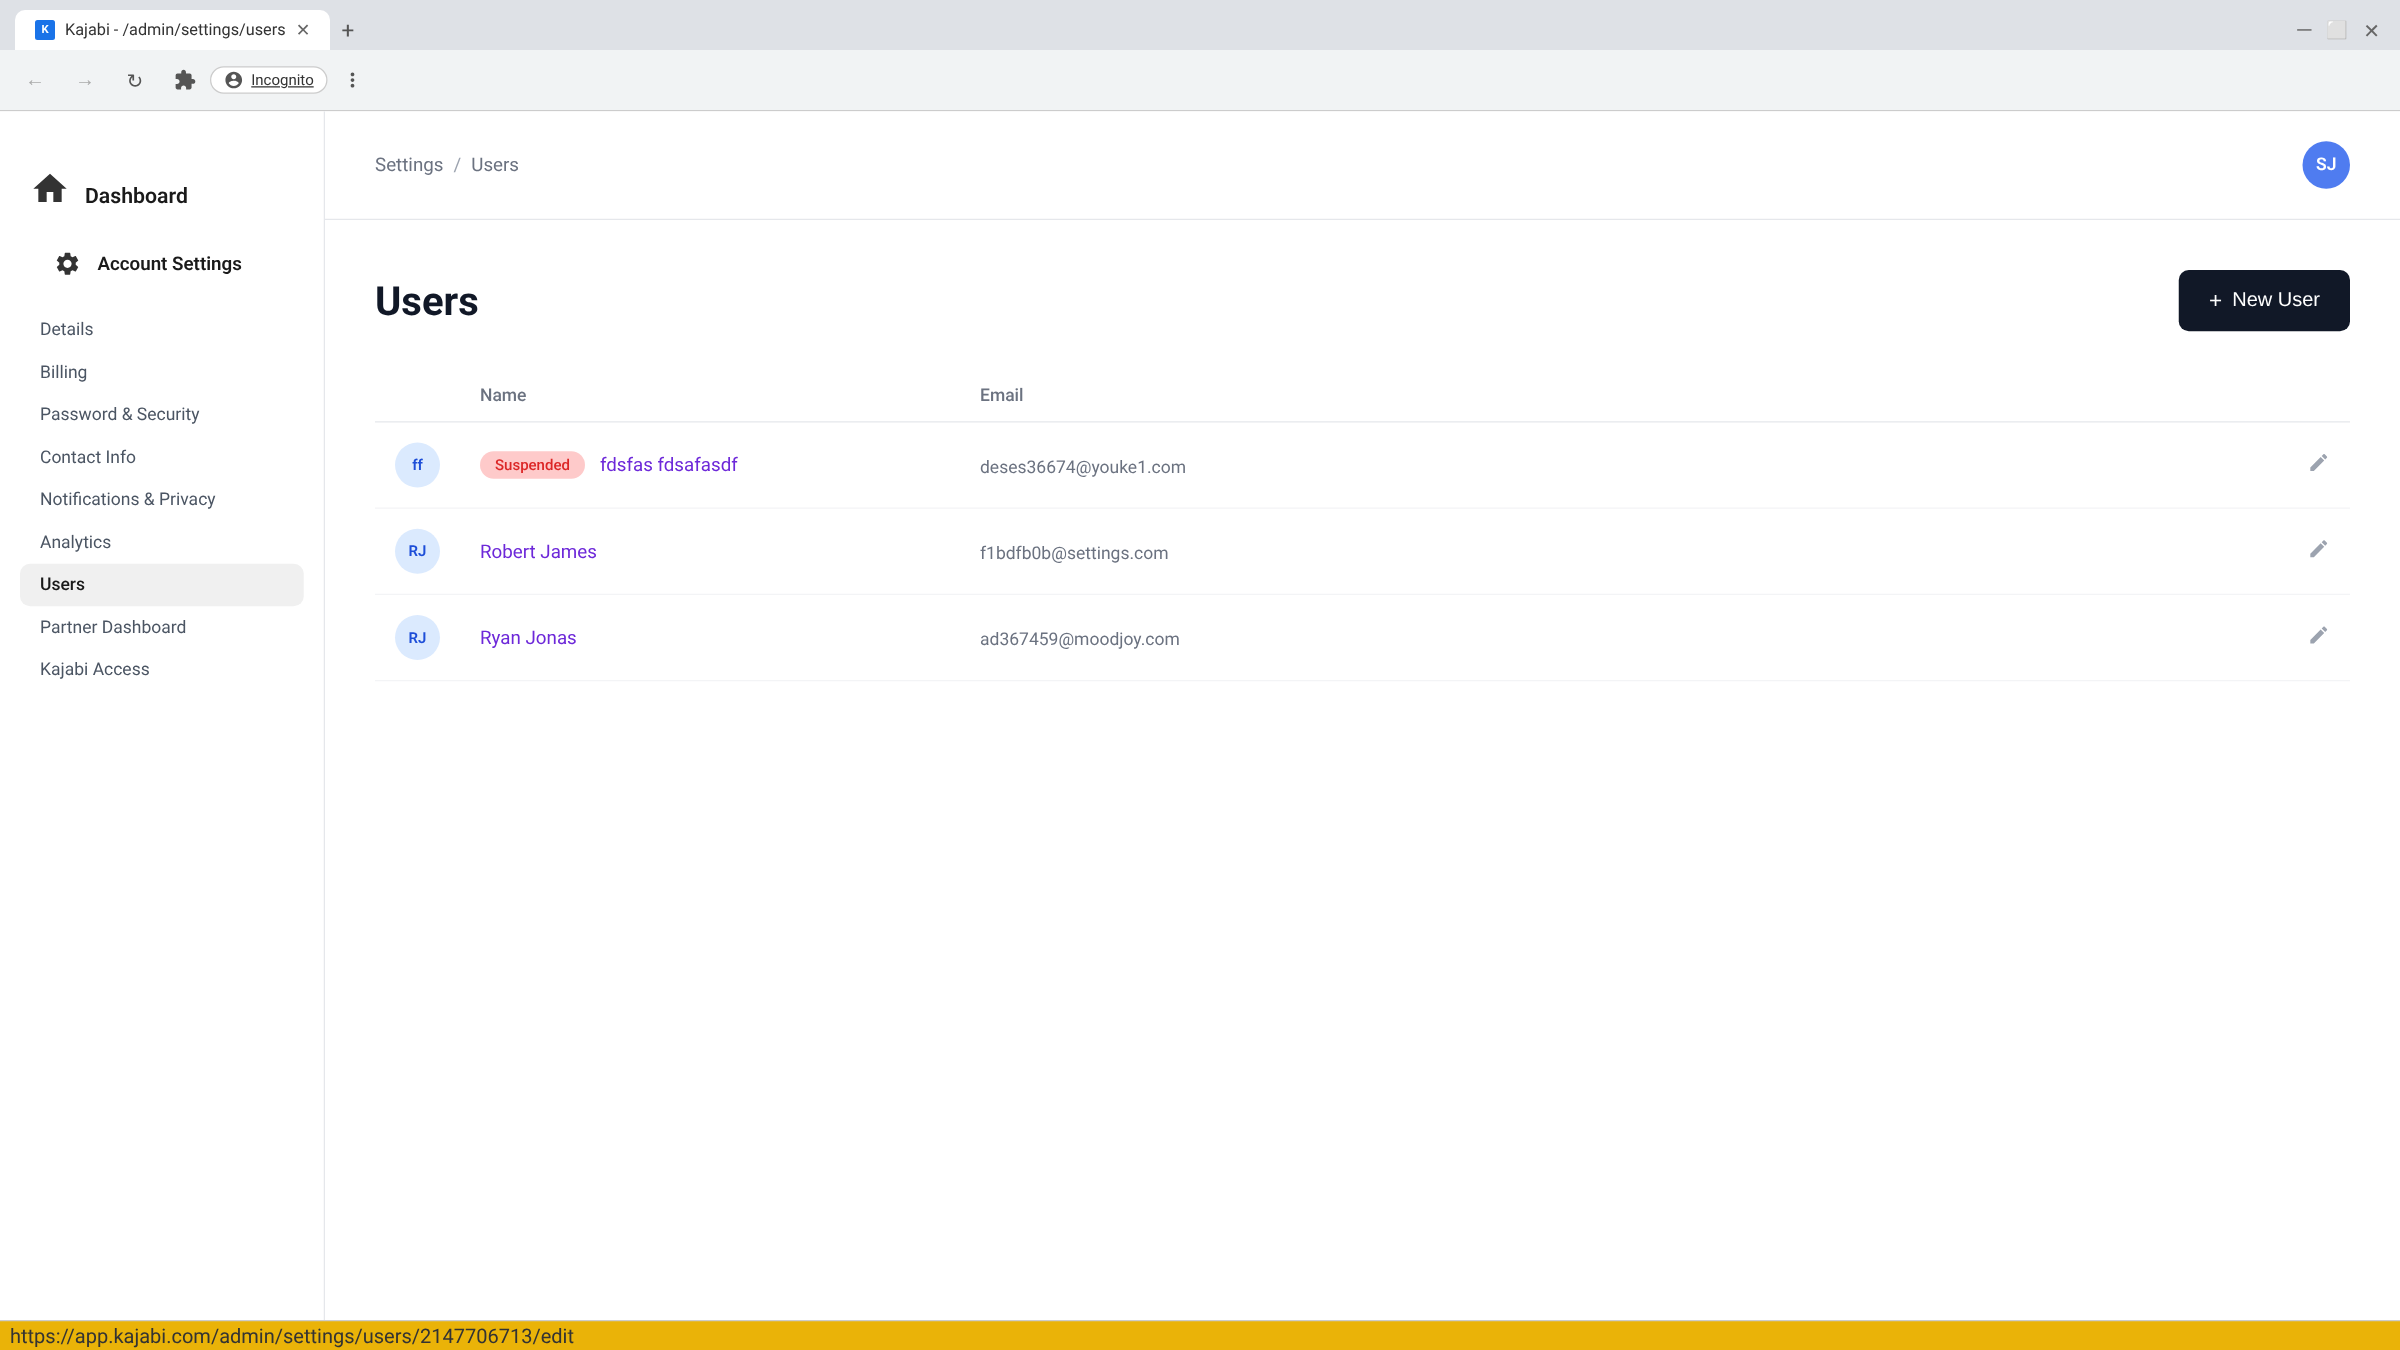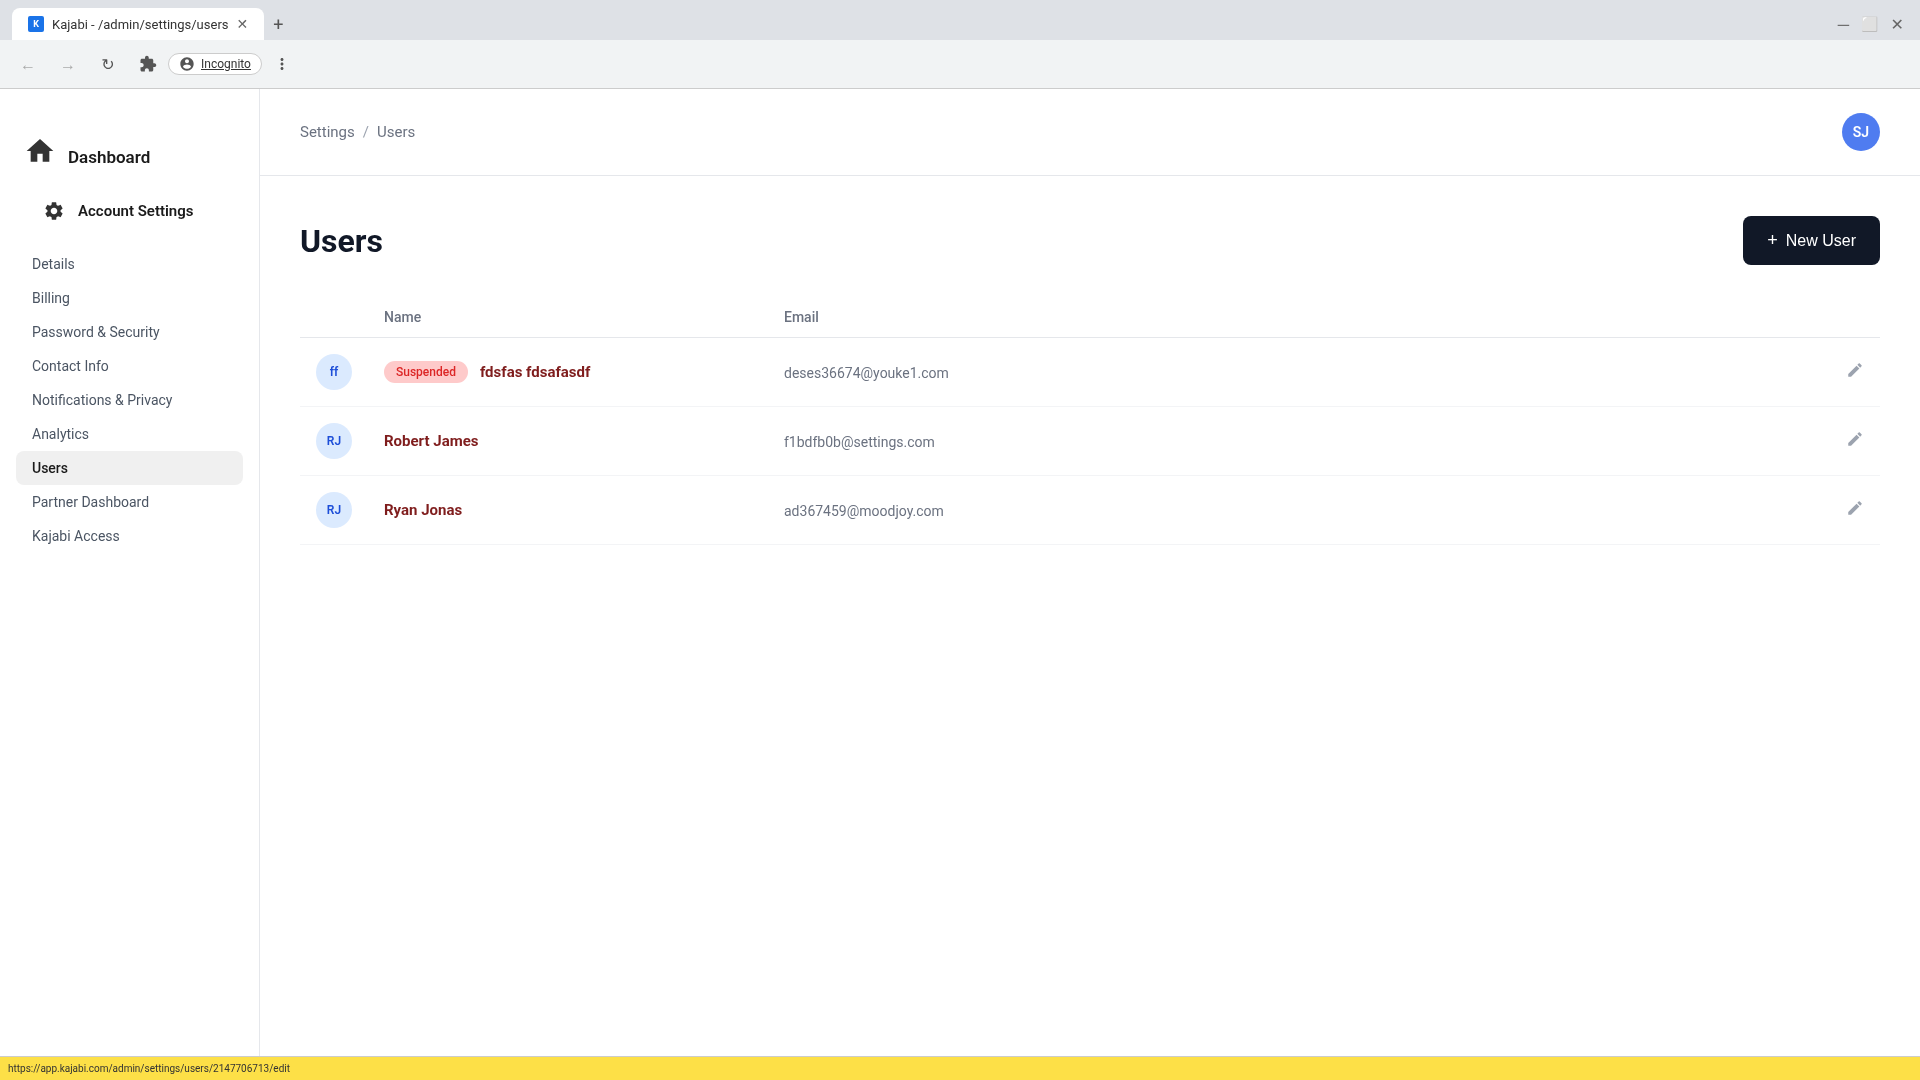--- a/index.html
+++ b/index.html
@@ -61,26 +61,26 @@
 
     
     .users-table { width: 100%; border-collapse: collapse; }
     .table-header { border-bottom: 1px solid #e5e7eb; }
     .table-header th { padding: 12px 16px; text-align: left; font-size: 14px; font-weight: 500; color: #6b7280; }
     .table-row { border-bottom: 1px solid #f3f4f6; }
     .table-row td { padding: 16px; vertical-align: middle; }
     .user-avatar { width: 36px; height: 36px; border-radius: 50%; background: #dbeafe; display: flex; align-items: center; justify-content: center; font-size: 12px; font-weight: 600; color: #1d4ed8; }
     .user-cell { display: flex; align-items: center; gap: 12px; }
     .suspended-badge { background: #fecaca; color: #dc2626; font-size: 12px; font-weight: 500; padding: 4px 12px; border-radius: 20px; }
-    .user-link { color: #7f1d1d; text-decoration: none; font-size: 15px; font-weight: 700; }
+    .user-link { color: #6d28d9; text-decoration: none; font-size: 15px; font-weight: 400; }
     .email-text { font-size: 14px; color: #6b7280; }
     .edit-icon { color: #9ca3af; cursor: pointer; font-size: 16px; }
 
     
-    .status-bar { background: #fde047; border-top: 1px solid #ccc; padding: 4px 8px; font-size: 10px; color: #333; height: 24px; display: flex; align-items: center; }
+    .status-bar { background: #eab308; border-top: 1px solid #ccc; padding: 4px 8px; font-size: 16px; color: #333; height: 24px; display: flex; align-items: center; }
 
     .col-avatar { width: 60px; }
     .col-name { width: 400px; }
     .col-email { }
     .col-action { width: 60px; text-align: right; }
   </style>
 </head>
 <body>
 
 <div class="browser-chrome">

